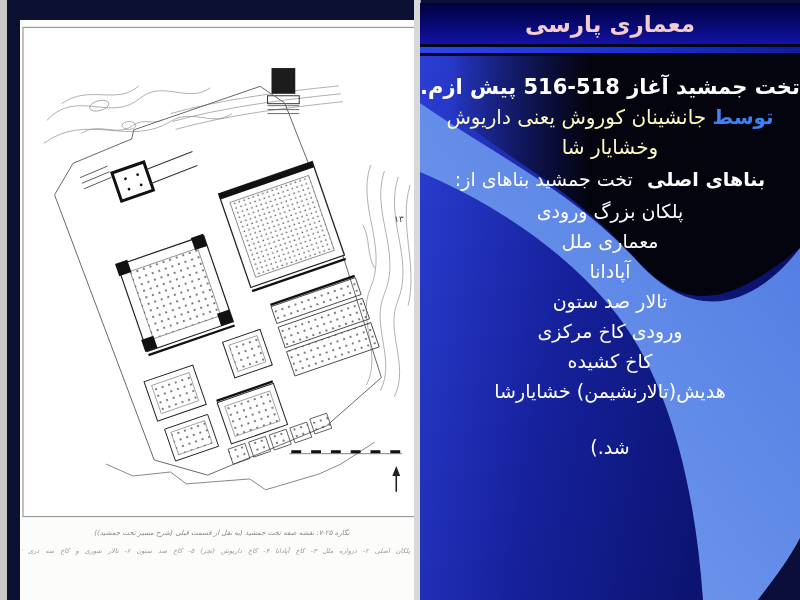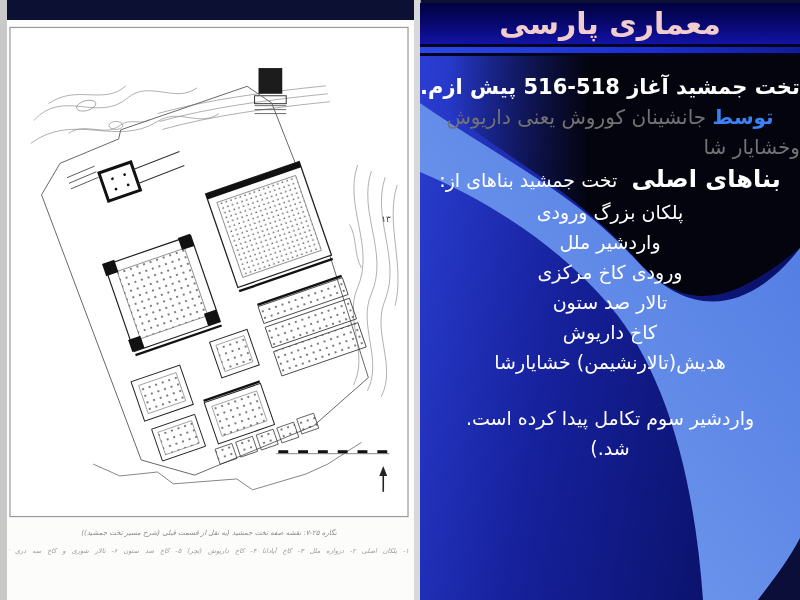--- a/index.html
+++ b/index.html
@@ -1,47 +1,47 @@
 <!DOCTYPE html>
 <html lang="fa"><head>
 <meta charset="utf-8">
 <style>
   html,body{margin:0;padding:0;background:#0c1133;}
   .slide{position:relative;width:800px;height:600px;overflow:hidden;
          font-family:"DejaVu Sans","Liberation Sans",sans-serif;background:#0c1133;}
 
   
   .page-edge{position:absolute;left:0;top:0;width:7px;height:600px;background:#c9c9c9;}
-  .page{position:absolute;left:7px;top:20px;width:407px;height:580px;background:#fcfcfb;}
+  .page{position:absolute;left:20px;top:20px;width:407px;height:580px;background:#fcfcfb;}
   .page-shadow{position:absolute;left:414px;top:0;width:6px;height:600px;background:#d8d8d8;border-right:1px solid #8d9ab8;}
   .plan{position:absolute;left:2px;top:6px;width:400px;height:492px;}
   .caption{position:absolute;left:2px;top:508px;width:400px;direction:rtl;text-align:center;color:#8a8a8a;font-style:italic;}
   .cap1{font-size:7px;line-height:10px;margin-bottom:7px;letter-spacing:0;}
   .cap2{font-size:6.5px;line-height:13px;color:#9a9a9a;word-spacing:4px;white-space:nowrap;overflow:hidden;}
 
   
   .titlebar{position:absolute;left:420px;top:3px;width:380px;height:41px;
             background:linear-gradient(180deg,#00003e 0%,#090974 55%,#1313a6 100%);
             display:flex;align-items:center;justify-content:center;}
-  .title{color:#f1cdcd;font-size:30px;font-weight:bold;letter-spacing:1px;direction:rtl;}
+  .title{color:#f1cdcd;font-size:23px;font-weight:bold;letter-spacing:1px;direction:rtl;}
   .tstrip1{position:absolute;left:420px;top:44px;width:380px;height:3px;background:#04041c;}
   .tstrip2{position:absolute;left:420px;top:47px;width:380px;height:6px;
            background:linear-gradient(90deg,#2b49e6,#1b2fd0 60%,#101d9a);}
   .tstrip3{position:absolute;left:420px;top:53px;width:380px;height:3px;background:#04041c;}
 
   
   .panelbg{position:absolute;left:420px;top:56px;width:380px;height:544px;}
   .content{position:absolute;left:420px;top:56px;width:380px;height:452px;
            direction:rtl;text-align:center;color:#ffffff;padding-top:16px;box-sizing:border-box;}
   .h1{font-size:21px;font-weight:bold;line-height:30px;white-space:nowrap;}
   .h2{font-size:20px;line-height:30px;}
   .boldw{font-weight:bold;color:#3b82f6;}
-  .gold{color:#737373;text-align:right;}
+  .gold{color:#fef9c3;}
   .intro{font-size:19px;line-height:34px;}
-  .introBold{font-size:24px;font-weight:bold;margin-left:8px;}
+  .introBold{font-size:19px;font-weight:bold;margin-left:8px;}
   .item{font-size:19px;line-height:30px;}
   .gap{height:26px;}
   .para{font-size:19px;line-height:30px;white-space:nowrap;}
 </style>
 </head>
 <body>
 
 <div class="slide">
 
   <div class="page-edge"></div>
@@ -199,23 +199,23 @@
              L703,600 C694,472 664,370 610,306 C564,252 500,206 420,172 Z" fill="url(#sw)"></path>
     <path d="M758,600 L800,600 L800,538 C788,561 772,582 758,600 Z" fill="#0a0e38"></path>
   </svg>
 
   <div class="content">
     <div class="h1">تخت جمشید آغاز 518-516 پیش ازم.</div>
     <div class="h2"><span class="boldw">توسط</span><span class="gold"> جانشینان کوروش یعنی داریوش</span></div>
     <div class="h2 gold">وخشایار شا</div>
     <div class="intro"><span class="introBold">بناهای اصلی</span><span> تخت جمشید بناهای از:</span></div>
     <div class="item">پلکان بزرگ ورودی</div>
-    <div class="item">واردشیر ملل</div>
+    <div class="item">معماری ملل</div>
+    <div class="item">آپادانا</div>
+    <div class="item">تالار صد ستون</div>
     <div class="item">ورودی کاخ مرکزی</div>
-    <div class="item">تالار صد ستون</div>
-    <div class="item">کاخ داریوش</div>
+    <div class="item">کاخ کشیده</div>
     <div class="item">هدیش(تالارنشیمن) خشایارشا</div>
     <div class="gap"></div>
-    <div class="para">واردشیر سوم تکامل پیدا کرده است.</div>
     <div class="para">شد.)</div>
   </div>
 
 </div>
 
 </body></html>

